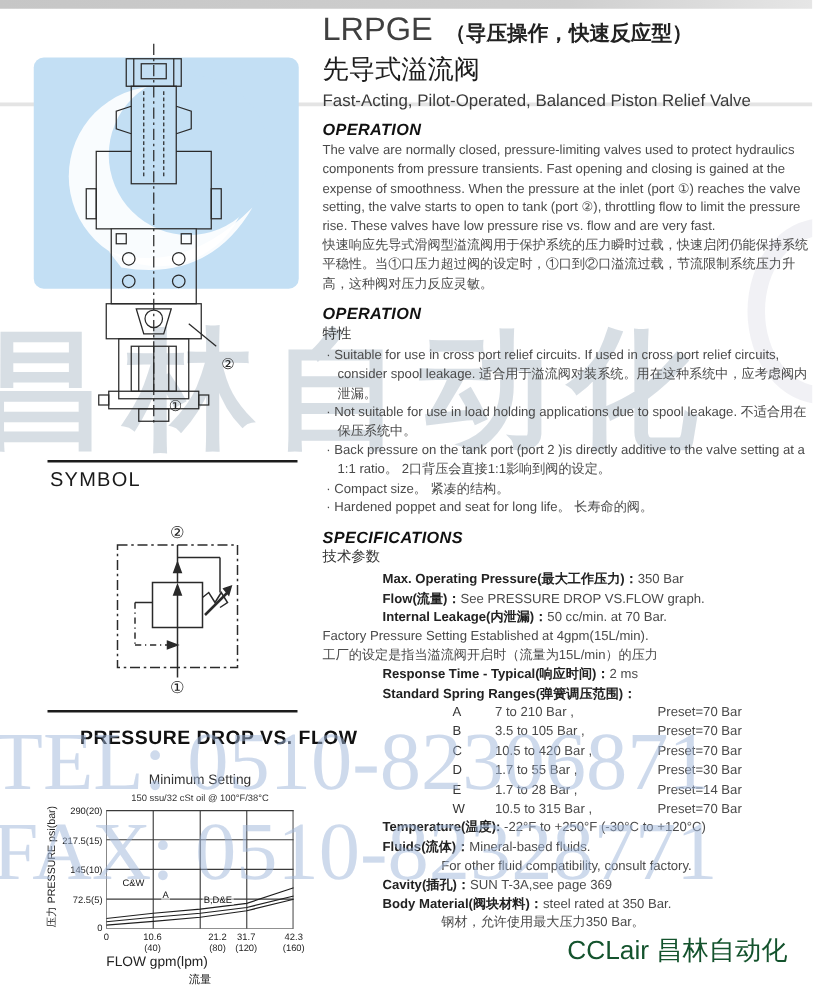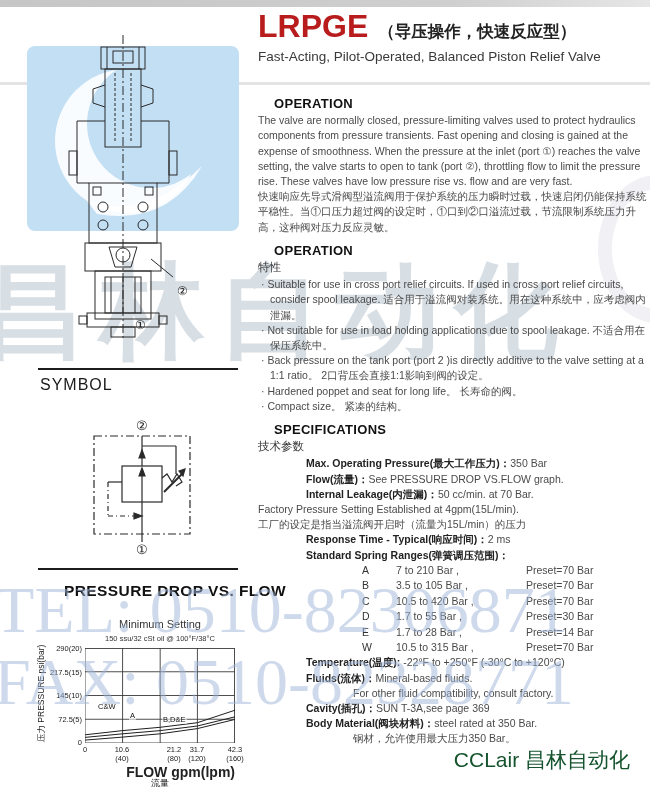--- a/index.html
+++ b/index.html
@@ -30,33 +30,33 @@
 
   .chart-heading{left:40px;top:582px;font-size:15.5px;font-weight:bold;letter-spacing:.4px;color:#111;z-index:2;margin-left:24px;}
   .chart-sub1{left:85px;top:618px;width:150px;text-align:center;font-size:11px;color:#333;z-index:2;}
   .chart-sub2{left:70px;top:634px;width:180px;text-align:center;font-size:7.5px;color:#333;z-index:2;}
   .plot{left:85px;top:648px;z-index:2;}
   .ytick{left:40px;width:42px;text-align:right;font-size:7.5px;color:#222;z-index:2;}
   .xtick{top:746px;width:34px;text-align:center;font-size:7.5px;line-height:8.5px;color:#222;z-index:2;}
   .ylabel-rot{left:36px;top:742px;transform:rotate(-90deg);transform-origin:0 0;
               white-space:nowrap;font-size:8.5px;color:#222;z-index:2;}
   .curve-label{font-size:7.5px;color:#111;background:rgba(255,255,255,.55);z-index:2;padding:0 1px;}
-  .xaxis-label{left:85px;top:764px;width:150px;text-align:right;font-size:14px;color:#222;z-index:2;font-weight:bold;}
+  .xaxis-label{left:85px;top:764px;width:150px;text-align:left;font-size:11px;color:#222;z-index:2;}
   .xaxis-label-cn{left:85px;top:777px;width:150px;text-align:center;font-size:9px;color:#222;z-index:2;}
 
   
   .title-block{left:258px;top:8px;width:390px;z-index:2;}
   .model-row{display:flex;align-items:baseline;gap:10px;}
-  .model{font-size:32px;font-weight:bold;color:#b91c1c;}
+  .model{font-size:26px;font-weight:normal;color:#404040;}
   .model-cn{font-size:16.5px;font-weight:bold;color:#222;}
   .cn-name{font-size:21px;color:#1d1d1d;margin-top:2px;}
   .en-name{font-size:13.5px;color:#3a3a3a;margin-top:4px;}
 
   .right-col{left:258px;top:96px;width:390px;z-index:2;font-size:10.5px;line-height:15.2px;color:#4a4a4a;}
-  .sec-heading{font-size:13px;font-weight:bold;color:#111;letter-spacing:.3px;margin:0 0 2px 16px;}
+  .sec-heading{font-size:13px;font-weight:bold;color:#111;letter-spacing:.3px;margin:0 0 2px 0;font-style:italic;}
   .sec-heading-cn{font-size:11.5px;color:#333;margin:0 0 2px 0;}
   .para{margin:0 0 0 0;}
   .feat-list{margin-top:1px;}
   .feat-bullet{padding-left:12px;text-indent:-9px;}
   .feat-bullet::before{content:"· ";}
   .gap8{height:8px;}
   .spec-row{white-space:nowrap;}
   .spec-bold{font-weight:bold;color:#222;padding-left:48px;}
   .spec-indent{margin-left:95px;}
   .spring-table{margin-left:104px;display:grid;grid-template-columns:34px 130px auto;line-height:15.4px;}
@@ -200,38 +200,39 @@
   <div class="abs curve-label" style="left:162px;top:715px">B,D&amp;E</div>
 
   <div class="abs xaxis-label">FLOW gpm(lpm)</div>
   <div class="abs xaxis-label-cn">流量</div>
 
   <div class="abs title-block">
     <div class="model-row">
       <span class="model">LRPGE</span>
       <span class="model-cn">（导压操作，快速反应型）</span>
     </div>
+    <div class="cn-name">先导式溢流阀</div>
     <div class="en-name">Fast-Acting, Pilot-Operated, Balanced Piston Relief Valve</div>
   </div>
 
   <div class="abs right-col">
 
     <div class="sec-heading">OPERATION</div>
     <div class="para">The valve are normally closed, pressure-limiting valves used to protect hydraulics components from pressure transients. Fast opening and closing is gained at the expense of smoothness. When the pressure at the inlet (port ①) reaches the valve setting, the valve starts to open to tank (port ②), throttling flow to limit the pressure rise. These valves have low pressure rise vs. flow and are very fast.</div>
     <div class="para">快速响应先导式滑阀型溢流阀用于保护系统的压力瞬时过载，快速启闭仍能保持系统平稳性。当①口压力超过阀的设定时，①口到②口溢流过载，节流限制系统压力升高，这种阀对压力反应灵敏。</div>
 
     <div class="gap8"></div>
     <div class="sec-heading">OPERATION</div>
     <div class="sec-heading-cn">特性</div>
     <div class="feat-list">
       <div class="feat-bullet">Suitable for use in cross port relief circuits. If used in cross port relief circuits, consider spool leakage. 适合用于溢流阀对装系统。用在这种系统中，应考虑阀内泄漏。</div>
       <div class="feat-bullet">Not suitable for use in load holding applications due to spool leakage. 不适合用在保压系统中。</div>
       <div class="feat-bullet">Back pressure on the tank port (port 2 )is directly additive to the valve setting at a 1:1 ratio。 2口背压会直接1:1影响到阀的设定。</div>
+      <div class="feat-bullet">Compact size。 紧凑的结构。</div>
       <div class="feat-bullet">Hardened poppet and seat for long life。 长寿命的阀。</div>
-      <div class="feat-bullet">Compact size。 紧凑的结构。</div>
     </div>
 
     <div class="gap8"></div>
     <div class="sec-heading">SPECIFICATIONS</div>
     <div class="sec-heading-cn">技术参数</div>
 
     <div class="spec-row"><span class="spec-bold">Max. Operating Pressure(最大工作压力)：</span><span>350 Bar</span></div>
     <div class="spec-row"><span class="spec-bold">Flow(流量)：</span><span>See PRESSURE DROP VS.FLOW graph.</span></div>
     <div class="spec-row"><span class="spec-bold">Internal Leakage(内泄漏)：</span><span>50 cc/min. at 70 Bar.</span></div>
     <div class="spec-row"><span>Factory Pressure Setting Established at 4gpm(15L/min).</span></div>

